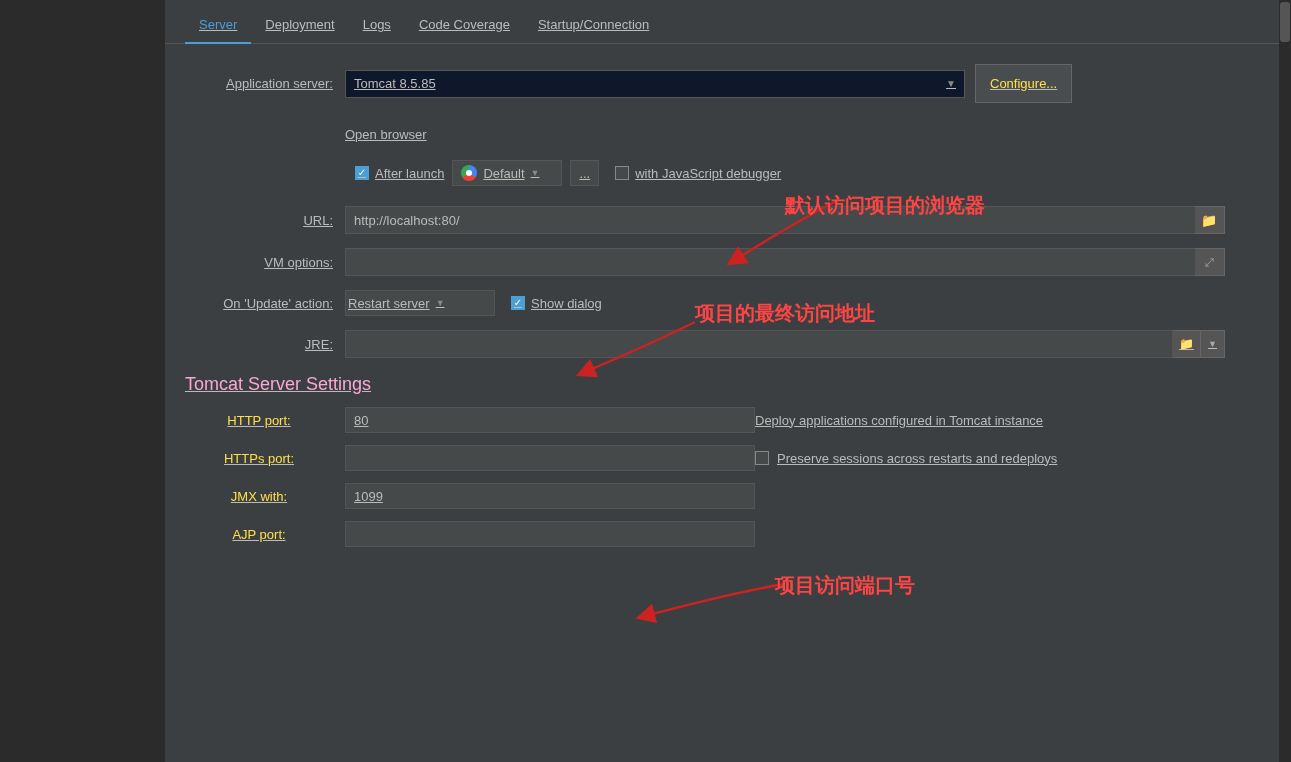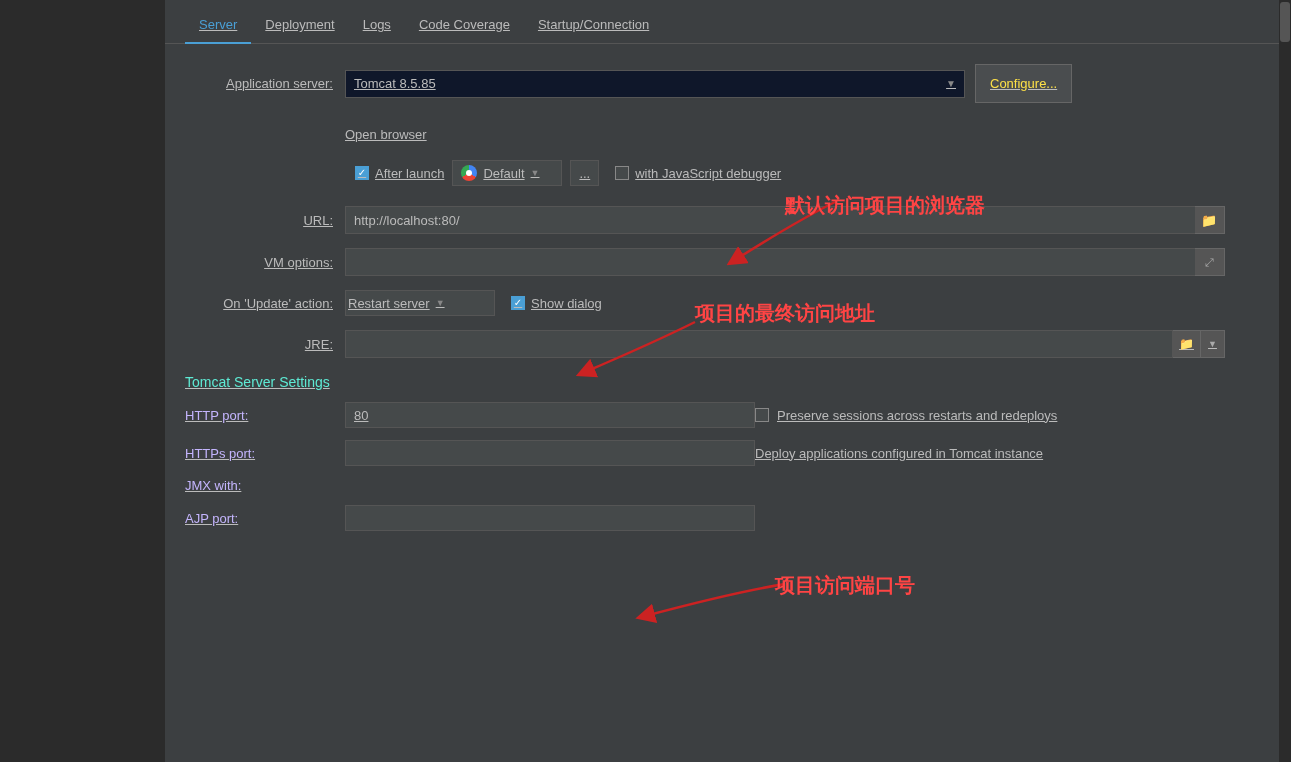--- a/index.html
+++ b/index.html
@@ -355,43 +355,43 @@
       cursor: pointer;
       display: flex;
       align-items: center;
       justify-content: center;
       color: #aaa;
       font-size: 9px;
     }
 
     
     .section-header {
-      color: #5eead4;
-      font-size: 14px;
+      color: #f9a8d4;
+      font-size: 18px;
       margin: 16px 0 12px 0;
       font-weight: normal;
     }
 
     .tomcat-grid {
       display: grid;
       grid-template-columns: 1fr 1fr;
       gap: 0;
     }
 
     .port-row {
       display: flex;
       align-items: center;
       margin-bottom: 12px;
     }
 
     .port-label {
       width: 160px;
-      text-align: left;
+      text-align: center;
       padding-right: 12px;
-      color: #c4b5fd;
+      color: #fde047;
       flex-shrink: 0;
     }
 
     .port-input {
       width: 410px;
       background: #45494a;
       border: 1px solid #555;
       color: #bbbbbb;
       padding: 4px 8px;
       font-size: 13px;
@@ -549,37 +549,38 @@
           <input type="text" class="port-input" value="80" style="">
         </div>
 
         <div class="port-row">
           <div class="port-label">HTTPs port:</div>
           <input type="text" class="port-input" value="" style="">
         </div>
 
         <div class="port-row">
           <div class="port-label">JMX with:</div>
+          <input type="text" class="port-input" value="1099" style="">
         </div>
 
         <div class="port-row">
           <div class="port-label">AJP port:</div>
           <input type="text" class="port-input" value="" style="">
         </div>
       </div>
 
       <div>
 
+        <div style="display:flex; align-items:center; margin-bottom:12px; height:26px;">
+          <span style="font-size:13px; color:#bbbbbb;">Deploy applications configured in Tomcat instance</span>
+        </div>
+
         <div style="display:flex; align-items:center; margin-bottom:12px; height:26px; gap:8px;">
           <div class="checkbox-box"></div>
           <span style="font-size:13px; color:#bbbbbb;">Preserve sessions across restarts and redeploys</span>
-        </div>
-
-        <div style="display:flex; align-items:center; margin-bottom:12px; height:26px;">
-          <span style="font-size:13px; color:#bbbbbb;">Deploy applications configured in Tomcat instance</span>
         </div>
       </div>
     </div>
 
     <svg class="arrow-svg" style="left:430px; top:148px; width:280px; height:80px;" viewBox="0 0 280 80">
       <defs>
         <marker id="arrowhead1" markerWidth="8" markerHeight="8" refX="4" refY="4" orient="auto">
           <path d="M0,0 L0,8 L8,4 z" fill="#cc2222"></path>
         </marker>
       </defs>

